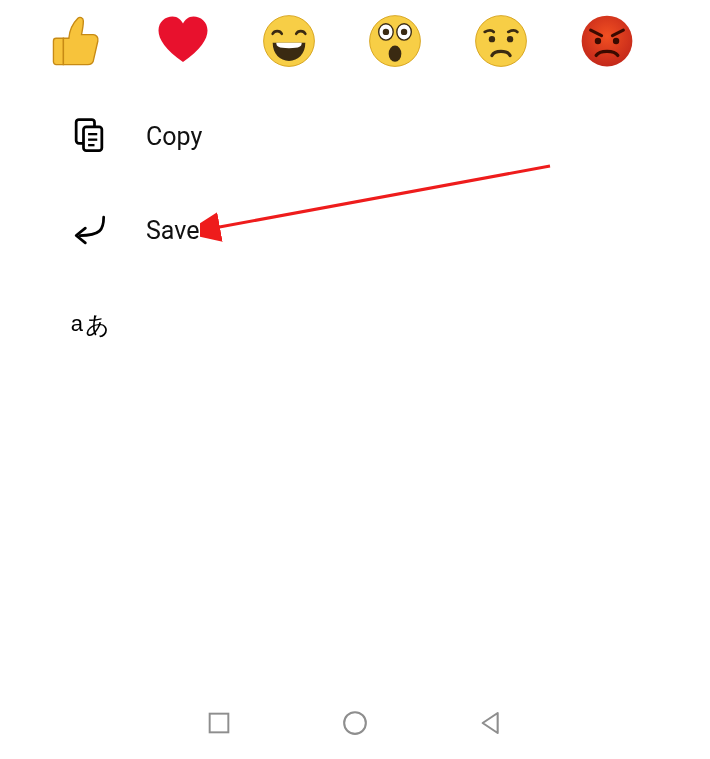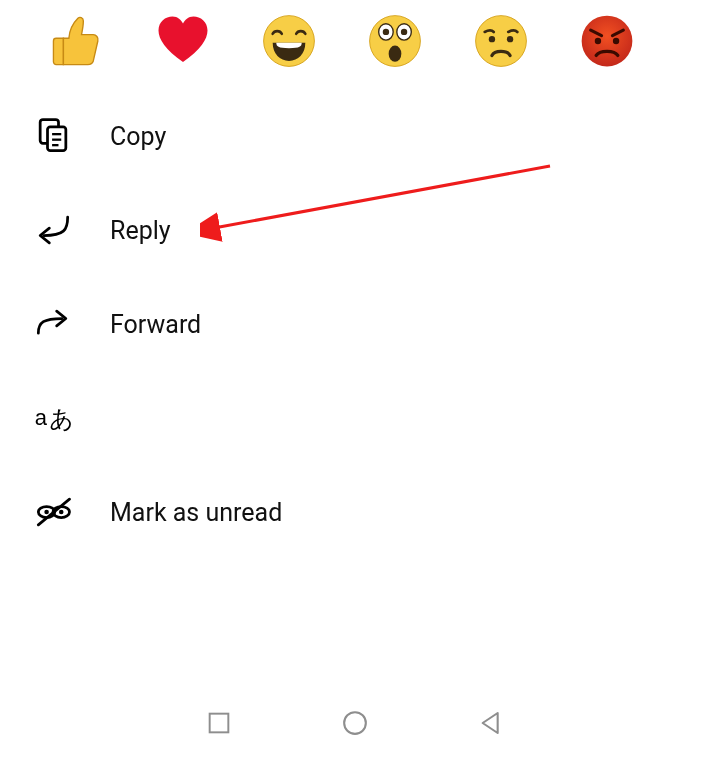--- a/index.html
+++ b/index.html
@@ -15,20 +15,21 @@
       display: flex;
       gap: 48px;
       padding: 12px 48px 12px 48px;
     }
     .reaction { width: 58px; height: 58px; display:flex; align-items:center; justify-content:center; cursor:pointer; }
     .menu {
       display: flex;
       flex-direction: column;
       gap: 42px;
       padding: 28px 30px 0 30px;
+      margin-left: 36px;
     }
     .menu-item {
       display: flex;
       align-items: center;
       gap: 34px;
       cursor: pointer;
       height: 52px;
     }
     .menu-icon {
       width: 46px;
@@ -145,55 +146,34 @@
     <span class="menu-label">Copy</span>
   </div>
 
   <div class="menu-item">
     <span class="menu-icon">
       <svg viewBox="0 0 48 48" width="44" height="44">
         <path d="M40 10c0 14-4 20-26 20" fill="none" stroke="#000" stroke-width="3" stroke-linecap="round"></path>
         <path d="M20 22l-10 8 10 8" fill="none" stroke="#000" stroke-width="3" stroke-linecap="round" stroke-linejoin="round"></path>
       </svg>
     </span>
-    <span class="menu-label">Reply</span>
-  </div>
-
-  <div class="menu-item">
-    <span class="menu-icon">
-      <svg viewBox="0 0 48 48" width="44" height="44">
-        <path d="M8 34c0-12 6-16 26-16" fill="none" stroke="#000" stroke-width="3" stroke-linecap="round"></path>
-        <path d="M28 10l10 8-10 8" fill="none" stroke="#000" stroke-width="3" stroke-linecap="round" stroke-linejoin="round"></path>
-      </svg>
-    </span>
-    <span class="menu-label">Forward</span>
-  </div>
+    <span class="menu-label">Save</span>
+  </div>
+
 
 
   <div class="menu-item">
     <span class="menu-icon">
       <svg viewBox="0 0 48 48" width="44" height="44">
         <text x="4" y="32" font-size="24" font-family="sans-serif" fill="#000">a</text>
         <text x="20" y="34" font-size="26" font-family="sans-serif" fill="#000">あ</text>
       </svg>
     </span>
   </div>
 
-  <div class="menu-item">
-    <span class="menu-icon">
-      <svg viewBox="0 0 48 48" width="44" height="44">
-        <ellipse cx="17" cy="24" rx="9" ry="6" fill="none" stroke="#000" stroke-width="3"></ellipse>
-        <circle cx="17" cy="24" r="2.5" fill="#000"></circle>
-        <ellipse cx="33" cy="24" rx="9" ry="6" fill="none" stroke="#000" stroke-width="3"></ellipse>
-        <circle cx="33" cy="24" r="2.5" fill="#000"></circle>
-        <line x1="8" y1="38" x2="42" y2="10" stroke="#000" stroke-width="3" stroke-linecap="round"></line>
-      </svg>
-    </span>
-    <span class="menu-label">Mark as unread</span>
-  </div>
 
 </div>
 
 <svg class="annotation-arrow" width="370" height="90">
   <defs>
     <marker id="arrowhead" markerWidth="12" markerHeight="10" refX="2" refY="5" orient="auto">
       <polygon points="0 0, 12 5, 0 10" fill="#EE1C1C"></polygon>
     </marker>
   </defs>
   <line x1="350" y1="6" x2="14" y2="68" stroke="#EE1C1C" stroke-width="3" marker-end="url(#arrowhead)"></line>

